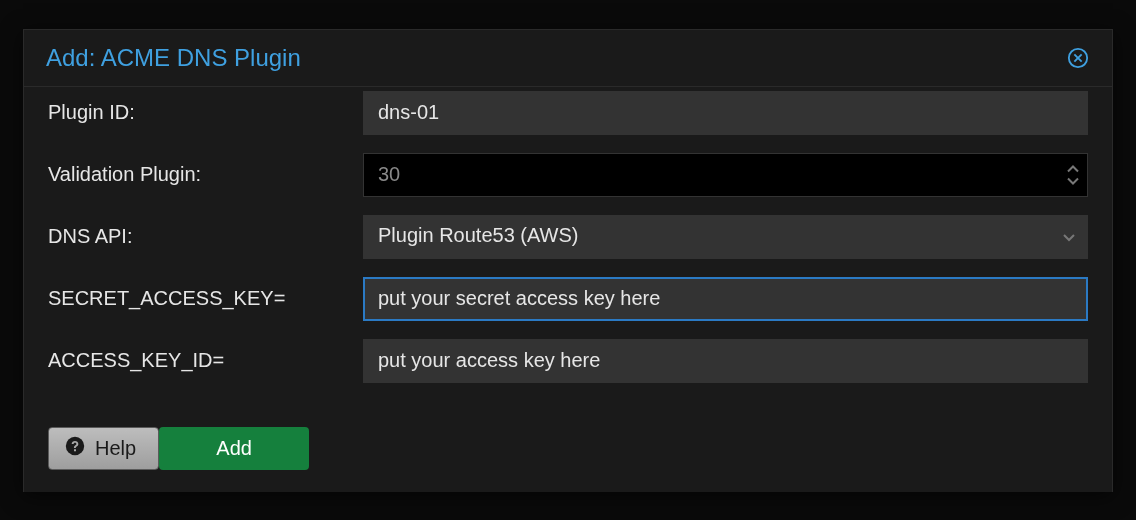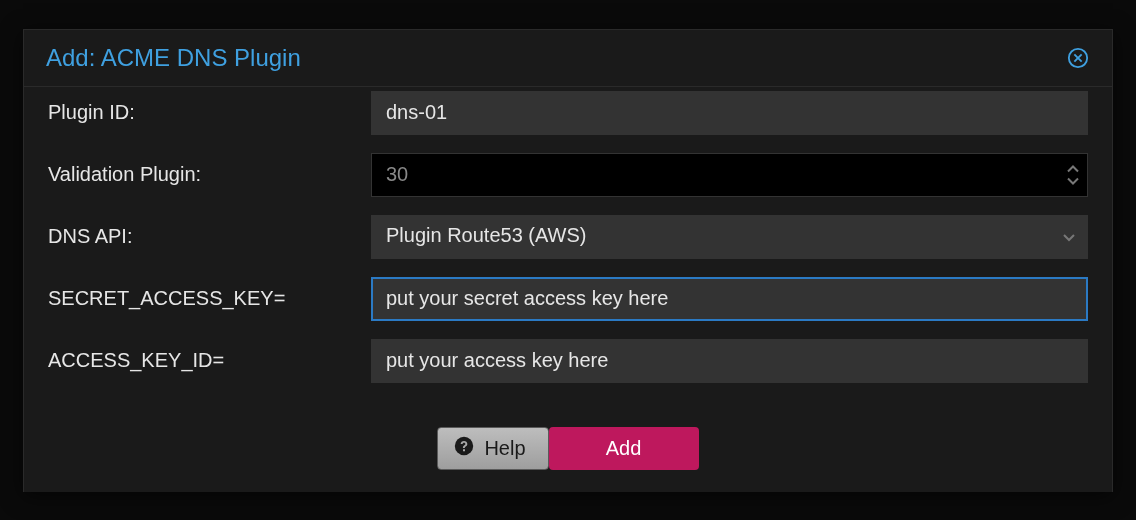--- a/index.html
+++ b/index.html
@@ -62,21 +62,20 @@
     .form-label {
       width: 315px;
       color: #e6e6e6;
       font-size: 20px;
       font-weight: 400;
       flex-shrink: 0;
     }
     .form-field {
       flex: 1;
       position: relative;
-      margin-left: 8px;
     }
     .text-input {
       width: 100%;
       background: #333333;
       border: 1px solid #333333;
       color: #e6e6e6;
       font-size: 20px;
       padding: 8px 14px;
       height: 44px;
       outline: none;
@@ -131,42 +130,42 @@
     }
     .select-chevron {
       position: absolute;
       right: 12px;
       top: 50%;
       transform: translateY(-50%);
       pointer-events: none;
     }
     .dialog-footer {
       display: flex;
-      justify-content: center;
+      justify-content: flex-start;
       align-items: center;
       padding: 10px 24px 22px 24px;
     }
     .help-button {
       background: linear-gradient(#bdbdbd, #9e9e9e);
       border: 1px solid #5a5a5a;
       color: #1a1a1a;
       font-size: 20px;
       padding: 8px 22px 8px 16px;
       border-radius: 4px;
       cursor: pointer;
       display: flex;
       align-items: center;
       gap: 10px;
       font-family: inherit;
     }
     .help-button svg {
       fill: #1a1a1a;
     }
     .add-button {
-      background: #be185d;
+      background: #15803d;
       border: none;
       color: #ffffff;
       font-size: 20px;
       padding: 10px 16px;
       width: 150px;
       border-radius: 4px;
       cursor: pointer;
       text-align: center;
       font-family: inherit;
     }

